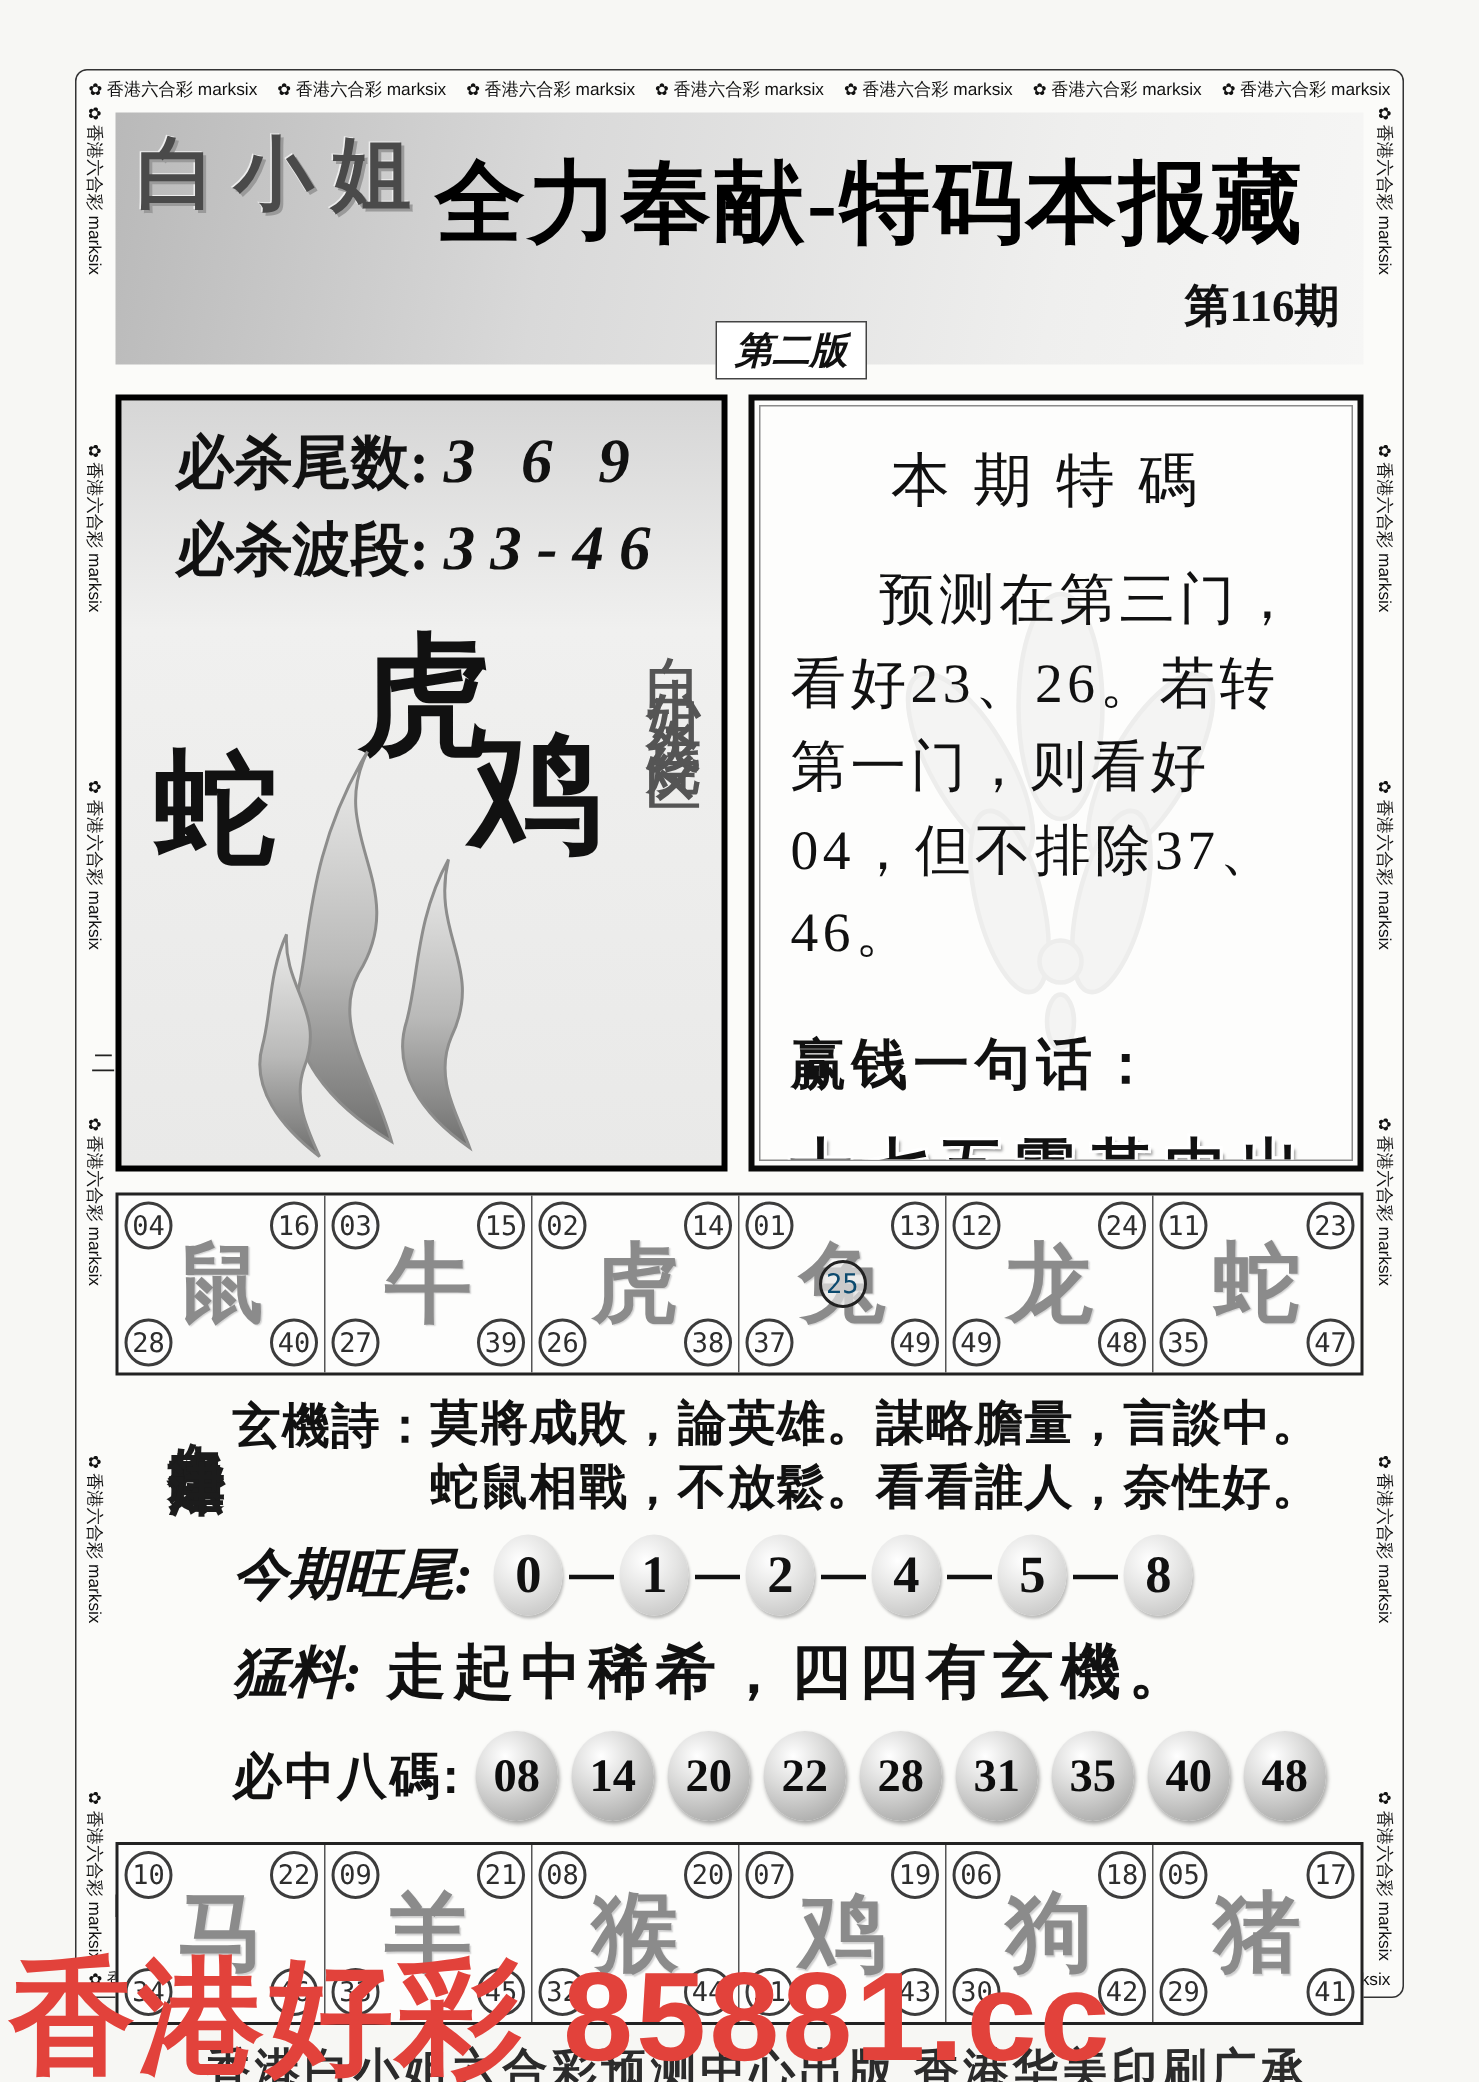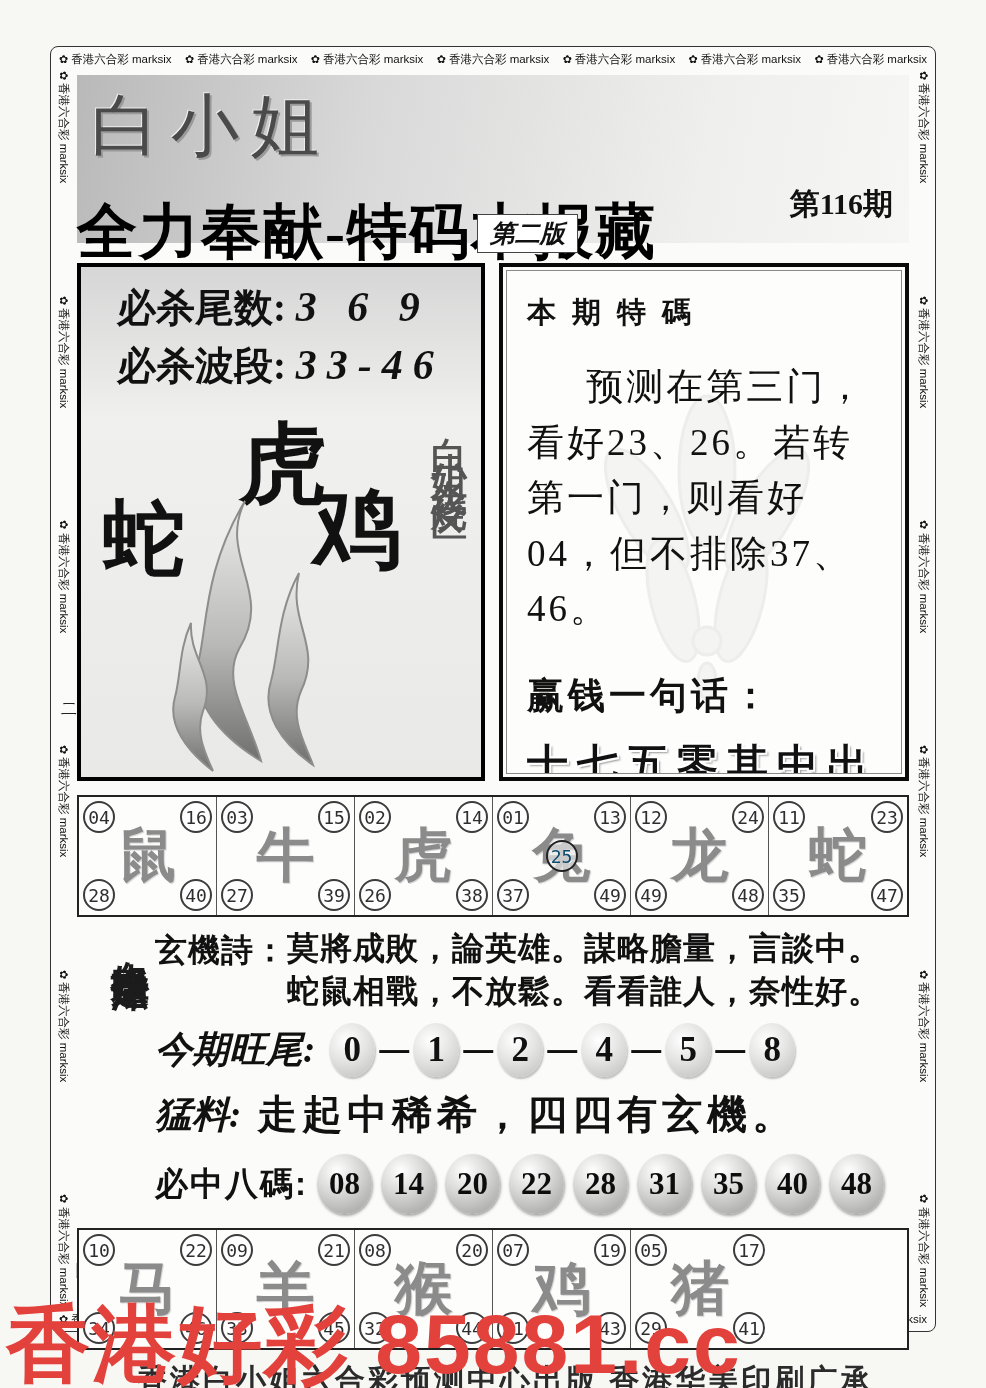--- a/index.html
+++ b/index.html
@@ -25,21 +25,21 @@
   .flower { font-size:11px; }
 
   .content { position:absolute; left:26px; top:24px; right:26px; bottom:28px; }
 
   
   .header {
     position:relative; height:168px; margin-top:4px;
     background:linear-gradient(100deg,#b9b9b9 0%,#d9d9d9 35%,#efefee 75%,#f6f6f5 100%);
   }
   .brand {
-    font-family:"Liberation Serif", serif; font-weight:400; font-size:68px;
+    font-family:"Liberation Serif", serif; font-weight:700; font-size:53px;
     color:#4a4a4a; letter-spacing:12px;
     text-shadow:2px 2px 0 #9a9a9a, -1px -1px 0 #eee;
     display:inline-block; padding:6px 4px 0 14px;
   }
   .main-title {
     font-family:"Liberation Serif", serif; font-weight:900; font-size:60px; color:#000;
     display:inline-block; vertical-align:top; padding-top:20px; letter-spacing:2px;
   }
   .issue {
     position:absolute; right:16px; bottom:18px;
@@ -66,22 +66,22 @@
   .flame { position:absolute; left:52px; top:228px; }
   .burn-label {
     position:absolute; right:8px; top:142px; writing-mode:vertical-rl; text-orientation:upright;
     font-family:"Liberation Serif", serif; font-weight:900; font-size:36px; color:#555;
     letter-spacing:14px;
   }
   .specialbox { flex:1; border:4px solid #0a0a0a; background:#fdfdfc; padding:3px; }
   .special-inner { border:1px solid #8a8a8a; height:100%; position:relative; padding:22px 20px; overflow:hidden; }
   .flower-mark { position:absolute; left:70px; top:120px; opacity:.55; }
   .special-title {
-    position:relative; font-family:"Liberation Serif", serif;
-    font-weight:700; font-size:29px; letter-spacing:16px;
+    position:relative; text-align:center; font-family:"Liberation Serif", serif;
+    font-weight:400; font-size:39px; letter-spacing:16px;
   }
   .special-body {
     position:relative; margin-top:26px; font-family:"Liberation Serif", serif;
     font-size:37px; line-height:1.5; text-indent:1.6em; letter-spacing:3px;
   }
   .slogan-label { position:relative; margin-top:34px; font-weight:900; font-size:37px; letter-spacing:4px; }
   .slogan {
     position:relative; margin-top:16px; font-weight:900; font-size:41px; letter-spacing:9px;
     text-shadow:2px 2px 0 #fff,-2px -2px 0 #fff,2px -2px 0 #fff,-2px 2px 0 #fff, 3px 3px 2px #999;
   }
@@ -447,20 +447,27 @@
         <span class="cnum br">44</span>
       </div>
       <div class="zcell">
         <span class="cnum tl">07</span>
         <span class="cnum tr">19</span>
         <span class="animal">鸡</span>
         <span class="cnum bl">31</span>
         <span class="cnum br">43</span>
       </div>
       <div class="zcell">
+        <span class="cnum tl">06</span>
+        <span class="cnum tr">18</span>
+        <span class="animal">狗</span>
+        <span class="cnum bl">30</span>
+        <span class="cnum br">42</span>
+      </div>
+      <div class="zcell">
         <span class="cnum tl">05</span>
         <span class="cnum tr">17</span>
         <span class="animal">猪</span>
         <span class="cnum bl">29</span>
         <span class="cnum br">41</span>
       </div>
     </div>
 
     <div class="pubrow">
       <span>香港白小姐六合彩预测中心出版发行</span>

